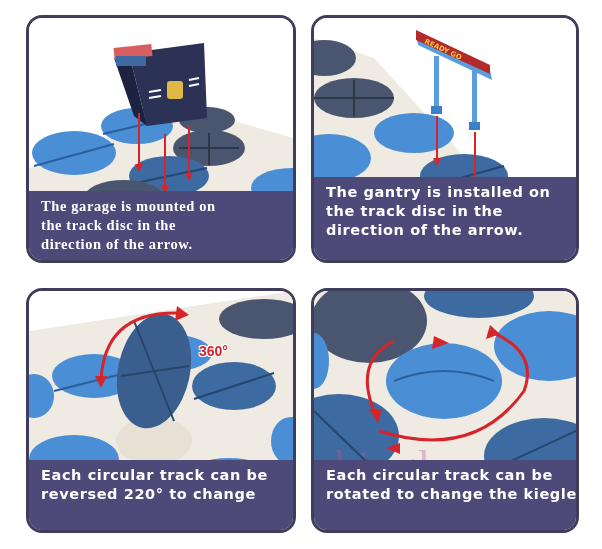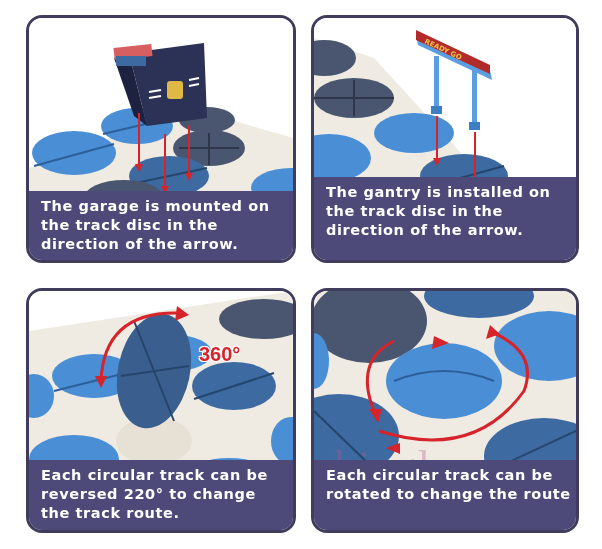--- a/index.html
+++ b/index.html
@@ -11,33 +11,33 @@
   }
   .scene { position:absolute; left:0; top:0; right:0; }
   .caption {
     position:absolute; left:0; right:0; bottom:0;
     background:#4d4a79; color:#ffffff;
     font-weight:bold; font-size:14.5px; line-height:19px; letter-spacing:0.6px;
     padding:6px 10px 0 12px; box-sizing:border-box;
   }
   .caption span { display:block; white-space:nowrap; }
   .deg-label {
-    position:absolute; font-weight:bold; font-size:20px; color:#d7232a;
+    position:absolute; font-weight:bold; font-size:14px; color:#d7232a;
     font-family:"Liberation Sans", sans-serif;
     text-shadow: -1px -1px 0 #fff, 1px -1px 0 #fff, -1px 1px 0 #fff, 1px 1px 0 #fff;
   }
   .watermark {
     position:absolute; font-family:"Liberation Serif", serif; font-size:44px;
     opacity:0.35; letter-spacing:2px; pointer-events:none;
   }
 </style>
 </head>
 <body>
 
-<div class="panel" style="left:26px;top:15px;width:270px;height:248px;">
+<div class="panel" style="left:26px;top:15px;width:270px;height:248px;font-family:Liberation Serif, serif;">
   <svg class="scene" width="264" height="182" viewBox="0 0 264 182">
     <rect width="264" height="182" fill="#ffffff"></rect>
     <polygon points="0,150 160,90 264,120 264,182 0,182" fill="#efebe2"></polygon>
     <g>
       <ellipse cx="45" cy="135" rx="42" ry="22" fill="#4a8fd6"></ellipse>
       <line x1="5" y1="148" x2="85" y2="126" stroke="#2c5f99" stroke-width="2"></line>
       <ellipse cx="108" cy="108" rx="36" ry="18" fill="#4a8fd6"></ellipse>
       <line x1="74" y1="116" x2="142" y2="100" stroke="#2c5f99" stroke-width="2"></line>
       <ellipse cx="180" cy="130" rx="36" ry="18" fill="#4a5670"></ellipse>
       <line x1="150" y1="130" x2="210" y2="130" stroke="#2e3647" stroke-width="2"></line>
@@ -139,21 +139,20 @@
     <g fill="none" stroke="#d7232a" stroke-width="3">
       <path d="M 72 90 Q 75 20 150 22"></path>
       <polygon points="66,85 78,85 72,97" fill="#d7232a" stroke="none"></polygon>
       <polygon points="148,15 160,24 146,30" fill="#d7232a" stroke="none"></polygon>
     </g>
   </svg>
   <div class="deg-label" style="left:170px;top:52px;">360°</div>
   <div class="caption" style="height:70px;">
     <span>Each circular track can be</span>
     <span>reversed 220° to change</span>
-    <span>the track route.</span>
   </div>
 </div>
 
 <div class="panel" style="left:311px;top:288px;width:268px;height:245px;">
   <svg class="scene" width="262" height="178" viewBox="0 0 262 178">
     <rect width="262" height="178" fill="#efebe2"></rect>
     <g>
       <ellipse cx="55" cy="30" rx="58" ry="42" fill="#4a5670"></ellipse>
       <ellipse cx="165" cy="5" rx="55" ry="22" fill="#3d6aa0"></ellipse>
       <ellipse cx="235" cy="55" rx="55" ry="35" fill="#4a8fd6"></ellipse>
@@ -170,15 +169,15 @@
       <path d="M 65 140 Q 160 170 210 100 Q 225 60 175 40"></path>
       <polygon points="120,45 135,52 118,58" fill="#d7232a" stroke="none"></polygon>
       <polygon points="55,118 68,118 64,132" fill="#d7232a" stroke="none"></polygon>
       <polygon points="86,152 72,157 86,163" fill="#d7232a" stroke="none"></polygon>
       <polygon points="176,34 172,48 186,43" fill="#d7232a" stroke="none"></polygon>
     </g>
   </svg>
   <div class="watermark" style="left:20px;top:150px;color:#b65a9a;">kiegle</div>
   <div class="caption" style="height:70px;">
     <span>Each circular track can be</span>
-    <span>rotated to change the route</span>
+    <span>rotated to change the kiegle</span>
   </div>
 </div>
 
 </body></html>

